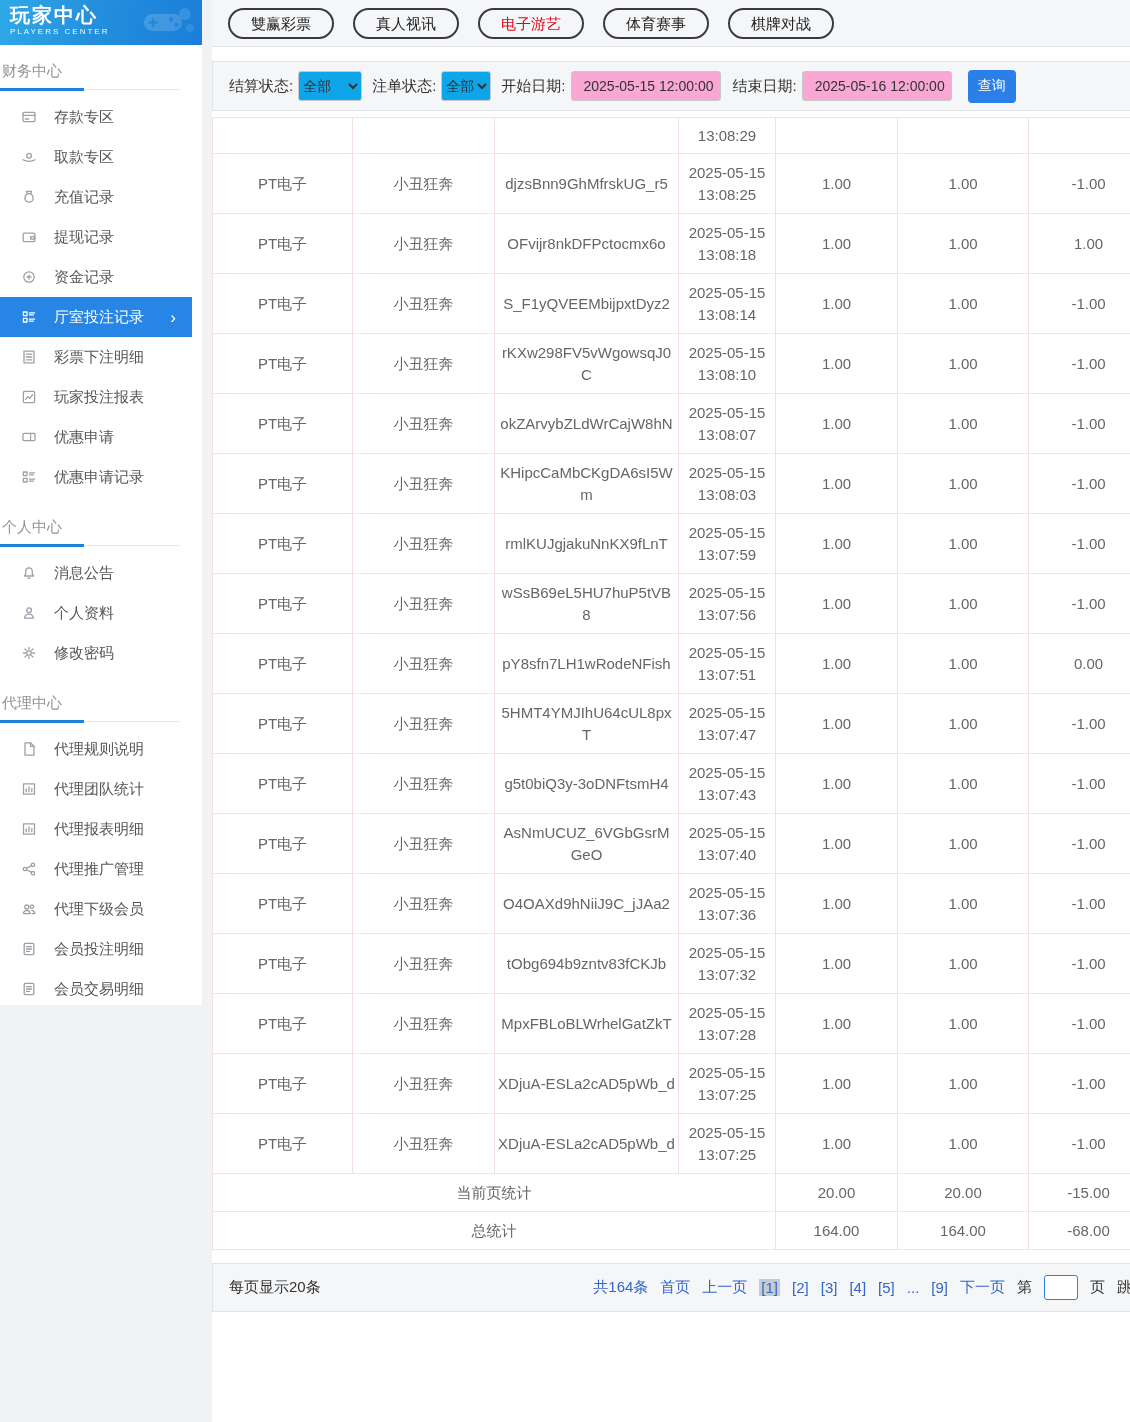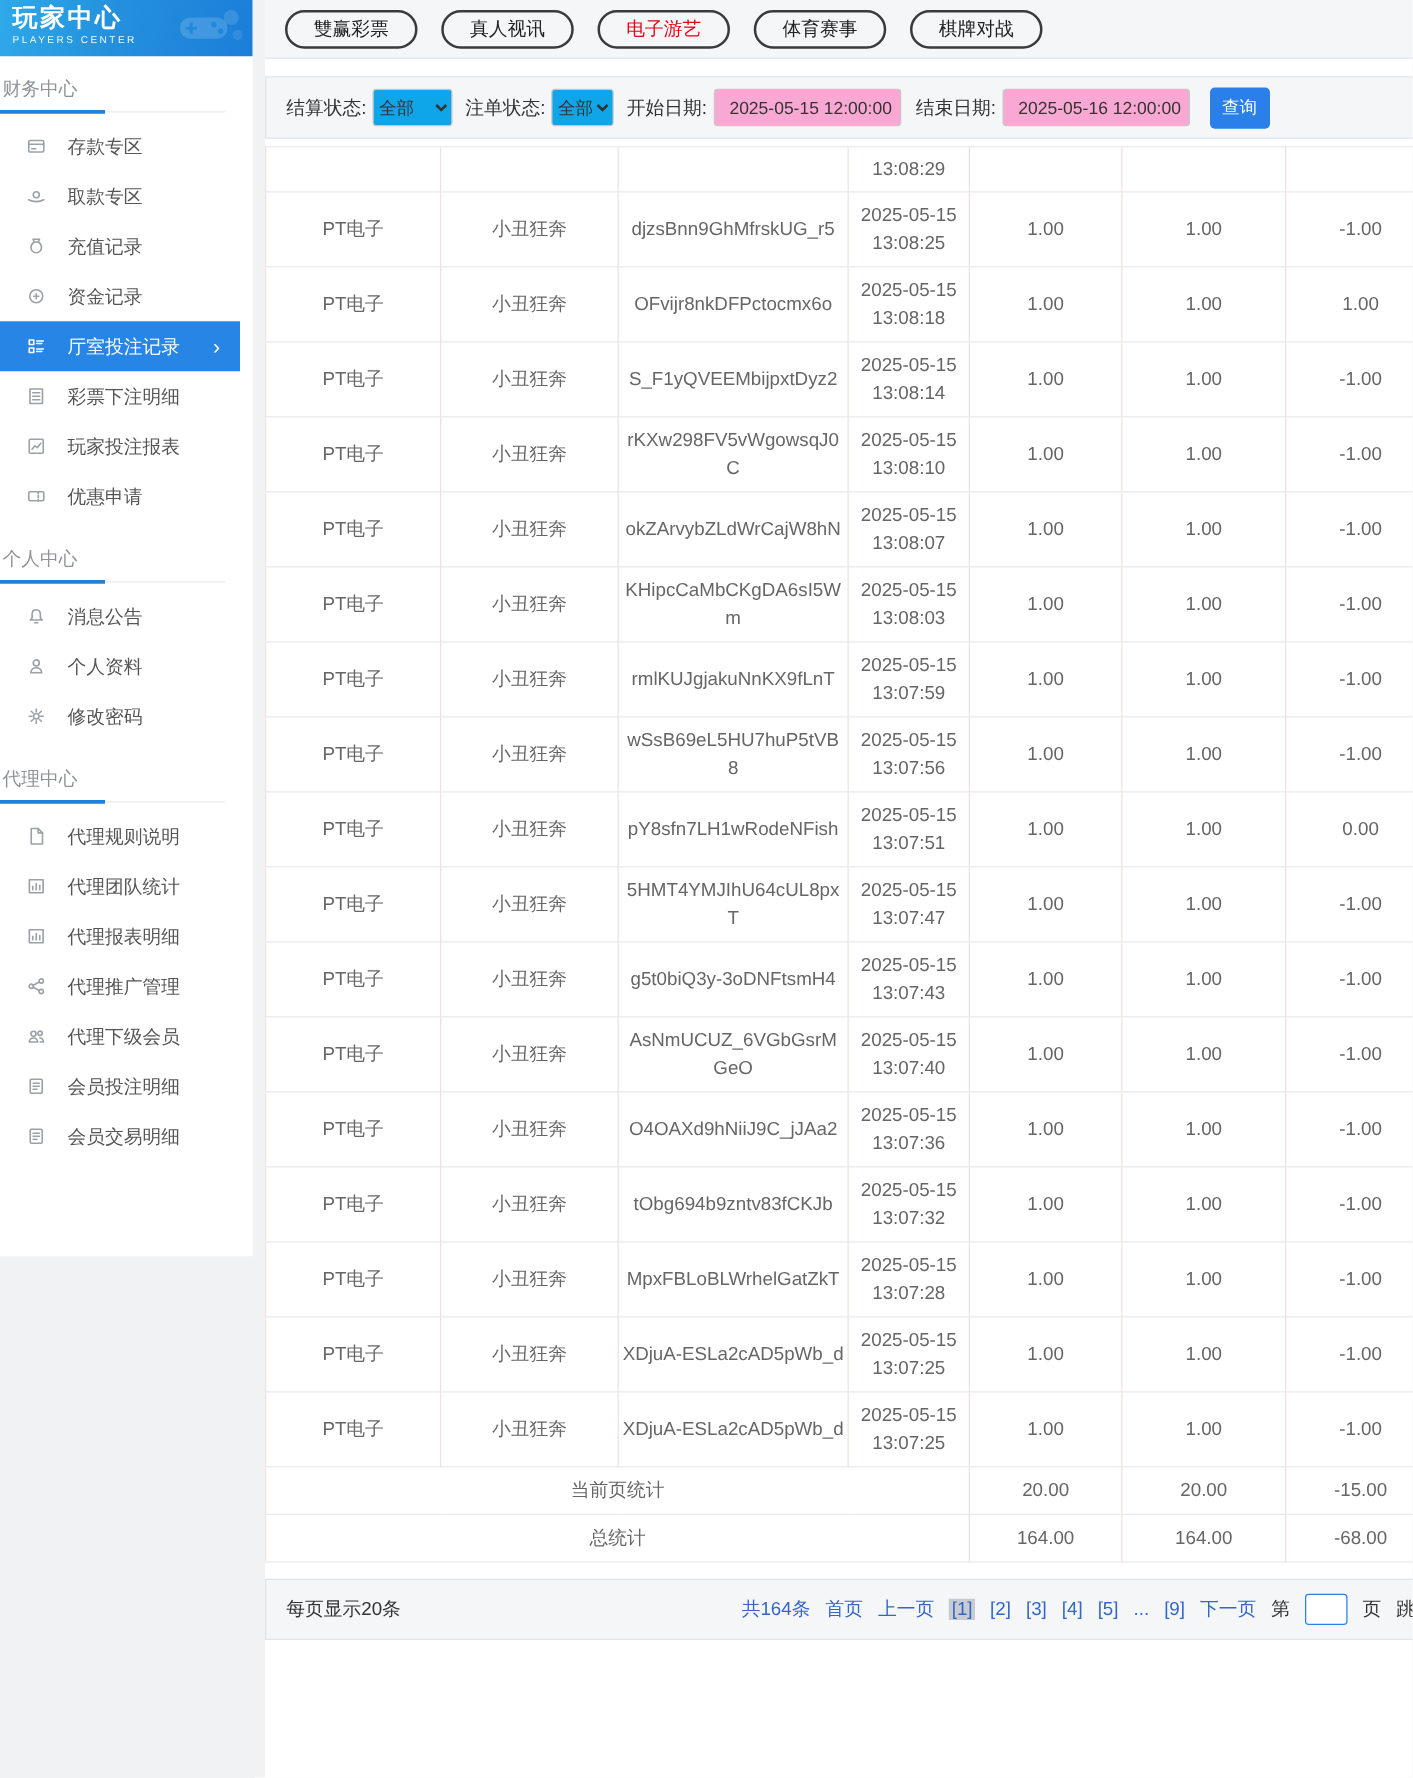--- a/index.html
+++ b/index.html
@@ -124,20 +124,27 @@
         </div>
         <div class="menu-item">
           <span class="mi-icon"><svg width="16" height="16" viewBox="0 0 16 16">
               <path d="M6.4 4.6L5.4 2.4h5.2l-1 2.2"></path>
               <path d="M6.4 4.6h3.2c1.6 1 2.6 2.6 2.6 4.4 0 2.4-1.9 4.2-4.2 4.2S3.8 11.4 3.8 9c0-1.8 1-3.4 2.6-4.4z"></path>
             </svg></span>
           <span class="mi-label">充值记录</span>
         </div>
         <div class="menu-item">
           <span class="mi-icon"><svg width="16" height="16" viewBox="0 0 16 16">
+              <rect x="2.2" y="4.2" width="11.6" height="8.4" rx="1"></rect>
+              <path d="M9.6 7.6h4.2v2.4H9.6z"></path>
+            </svg></span>
+          <span class="mi-label">提现记录</span>
+        </div>
+        <div class="menu-item">
+          <span class="mi-icon"><svg width="16" height="16" viewBox="0 0 16 16">
               <circle cx="8" cy="8" r="5.2"></circle>
               <path d="M6 8h4M8 6v4"></path>
             </svg></span>
           <span class="mi-label">资金记录</span>
         </div>
         <div class="menu-item active">
           <span class="mi-icon"><svg width="16" height="16" viewBox="0 0 16 16">
               <rect x="2.4" y="3" width="3.6" height="3.6"></rect>
               <rect x="2.4" y="9.4" width="3.6" height="3.6"></rect>
               <path d="M8.4 3.8h5.2M8.4 5.8h4M8.4 10.2h5.2M8.4 12.2h4"></path>
@@ -158,20 +165,28 @@
               <path d="M4.6 10.4l2.4-2.8 1.8 1.6 2.8-3.6"></path>
             </svg></span>
           <span class="mi-label">玩家投注报表</span>
         </div>
         <div class="menu-item">
           <span class="mi-icon"><svg width="16" height="16" viewBox="0 0 16 16">
               <rect x="2" y="4.4" width="12" height="7.2" rx="1"></rect>
               <path d="M9.6 4.4v7.2" stroke-dasharray="1.6 1.4"></path>
             </svg></span>
           <span class="mi-label">优惠申请</span>
+        </div>
+        <div class="menu-item">
+          <span class="mi-icon"><svg width="16" height="16" viewBox="0 0 16 16">
+              <rect x="2.4" y="3" width="3.6" height="3.6"></rect>
+              <rect x="2.4" y="9.4" width="3.6" height="3.6"></rect>
+              <path d="M8.4 3.8h5.2M8.4 5.8h4M8.4 10.2h5.2M8.4 12.2h4"></path>
+            </svg></span>
+          <span class="mi-label">优惠申请记录</span>
         </div>
       </div>
       <div class="section-title">个人中心</div>
       <div class="menu">
         <div class="menu-item">
           <span class="mi-icon"><svg width="16" height="16" viewBox="0 0 16 16">
               <path d="M8 2.8c-2.2 0-3.3 1.6-3.3 3.7v2.8L3.3 11h9.4l-1.4-1.7V6.5c0-2.1-1.1-3.7-3.3-3.7z"></path>
               <path d="M6.8 13.2h2.4"></path>
             </svg></span>
           <span class="mi-label">消息公告</span>

